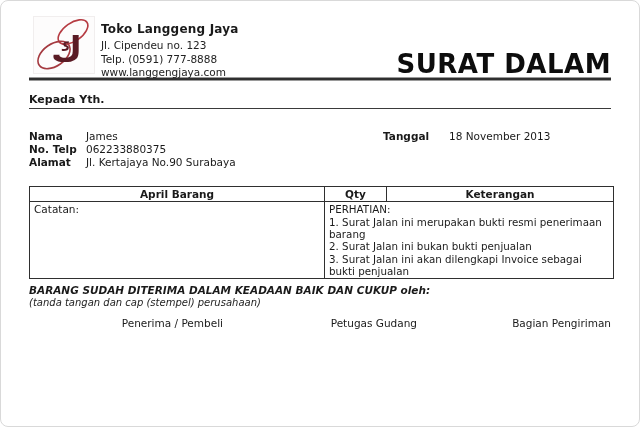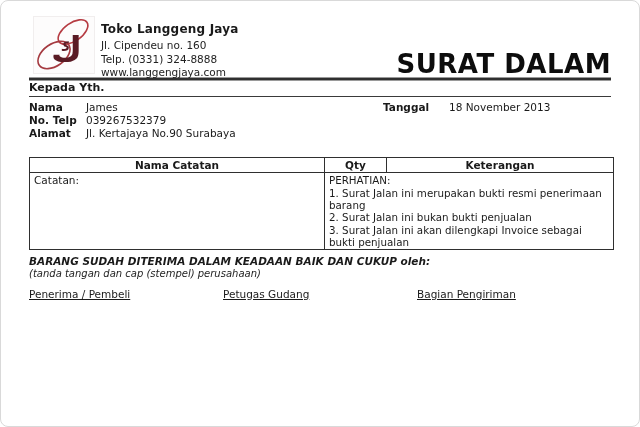--- a/index.html
+++ b/index.html
@@ -20,23 +20,23 @@
   .logo { position:absolute; left:4px; top:15px; width:62px; height:58px;
           background:#fdfcfc; border:1px solid #f1eeee; box-sizing:border-box; }
   .company { padding-top:21px; margin-left:72px; }
   .company-name { font-size:12px; font-weight:bold; margin-bottom:3px; letter-spacing:0.2px; }
   .company-line { font-size:10.5px; line-height:13.5px; color:#222; }
   .doc-title { position:absolute; right:0; bottom:0; font-size:26px; font-weight:bold;
                letter-spacing:0.5px; color:#0d0d0d; line-height:26px; }
   .rule-double { height:4px;
     background:linear-gradient(to bottom,#9a9a9a 1px,#2f2f2f 1px,#2f2f2f 3px,#9a9a9a 3px); }
   
-  .kepada { margin-top:0; font-size:11px; font-weight:bold; line-height:13px; }
+  .kepada { margin-top:12px; font-size:11px; font-weight:bold; line-height:13px; }
   .rule-thin { margin-top:2px; border-top:1px solid #3a3a3a; }
-  .info { display:flex; margin-top:4px; font-size:10.5px; }
+  .info { display:flex; margin-top:21px; font-size:10.5px; }
   .recipient-fields { width:330px; }
   .invoice-fields { margin-left:24px; }
   .frow { display:flex; line-height:12.8px; }
   .flabel { font-weight:bold; }
   .recipient-fields .flabel { width:57px; }
   .invoice-fields .flabel { width:66px; }
   .fvalue-bold { font-weight:bold; }
   
   .items { margin-top:18px; width:584px; border-collapse:collapse; table-layout:fixed;
            font-size:10.5px; border:1px solid #2f2f2f; }
@@ -47,58 +47,58 @@
   .td-qty { border-left:1px solid #2f2f2f; border-right:1px solid #2f2f2f; }
   .item-line { line-height:13.2px; }
   .qty-line { line-height:13.2px; text-align:center; }
   .note-row td { border-top:1px solid #2f2f2f; height:51px; vertical-align:top; padding:1px 4px; }
   .catatan-cell { border-right:1px solid #2f2f2f;margin-top:42px; }
   .perhatian-cell { font-size:10.3px; line-height:12.3px;margin-top:24px; }
   
   .received { margin-top:5px; font-size:10.5px; font-weight:bold; font-style:italic; line-height:12.5px; }
   .stamp { font-size:10px; font-style:italic; line-height:12px; color:#222; }
   .sig-labels { display:flex; margin-top:8px; font-size:10.5px; }
-  .sig-col { flex:1; text-align:left;text-decoration:underline; }
+  .sig-col { flex:1; text-align:right; }
 </style>
 </head>
 <body>
 
 <div class="sheet">
 
   <div class="header">
     <div class="logo">
       <svg width="60" height="56" viewBox="0 0 60 56">
         <ellipse cx="39" cy="15" rx="17" ry="9" transform="rotate(-35 39 15)" fill="none" stroke="#b63c43" stroke-width="1.6"></ellipse>
         <ellipse cx="20" cy="38" rx="18" ry="11" transform="rotate(-35 20 38)" fill="none" stroke="#a53a40" stroke-width="1.6"></ellipse>
         <text x="17" y="44" font-size="34" font-weight="bold" fill="#5a1b24" font-family="DejaVu Sans, sans-serif">ك</text>
       </svg>
     </div>
     <div class="company">
       <div class="company-name">Toko Langgeng Jaya</div>
-      <div class="company-line">Jl. Cipendeu no. 160</div>
-      <div class="company-line">Telp. (0331) 324-8888</div>
+      <div class="company-line">Jl. Cipendeu no. 123</div>
+      <div class="company-line">Telp. (0591) 777-8888</div>
       <div class="company-line">www.langgengjaya.com</div>
     </div>
     <div class="doc-title">SURAT DALAM</div>
   </div>
 
   <div class="rule-double"></div>
 
   <div class="kepada">Kepada Yth.</div>
   <div class="rule-thin"></div>
 
   <div class="info">
     <div class="recipient-fields">
       <div class="frow">
         <span class="flabel">Nama</span>
         <span>James</span>
       </div>
       <div class="frow">
         <span class="flabel">No. Telp</span>
-        <span>039267532379</span>
+        <span>062233880375</span>
       </div>
       <div class="frow">
         <span class="flabel">Alamat</span>
         <span>Jl. Kertajaya No.90 Surabaya</span>
       </div>
     </div>
     <div class="invoice-fields">
       <div class="frow">
         <span class="flabel">Tanggal</span>
         <span>18 November 2013</span>
@@ -107,21 +107,21 @@
   </div>
 
   <table class="items">
     <colgroup>
         <col class="col-name">
         <col class="col-qty">
         <col class="col-note">
       </colgroup>
     <thead>
       <tr>
-        <th>Nama Catatan</th>
+        <th>April Barang</th>
         <th>Qty</th>
         <th>Keterangan</th>
       </tr>
     </thead>
     <tbody>
       <tr class="note-row">
         <td class="catatan-cell">Catatan:</td>
         <td class="perhatian-cell" colspan="2">
           <div>PERHATIAN:</div>
           <div>1. Surat Jalan ini merupakan bukti resmi penerimaan barang</div>

